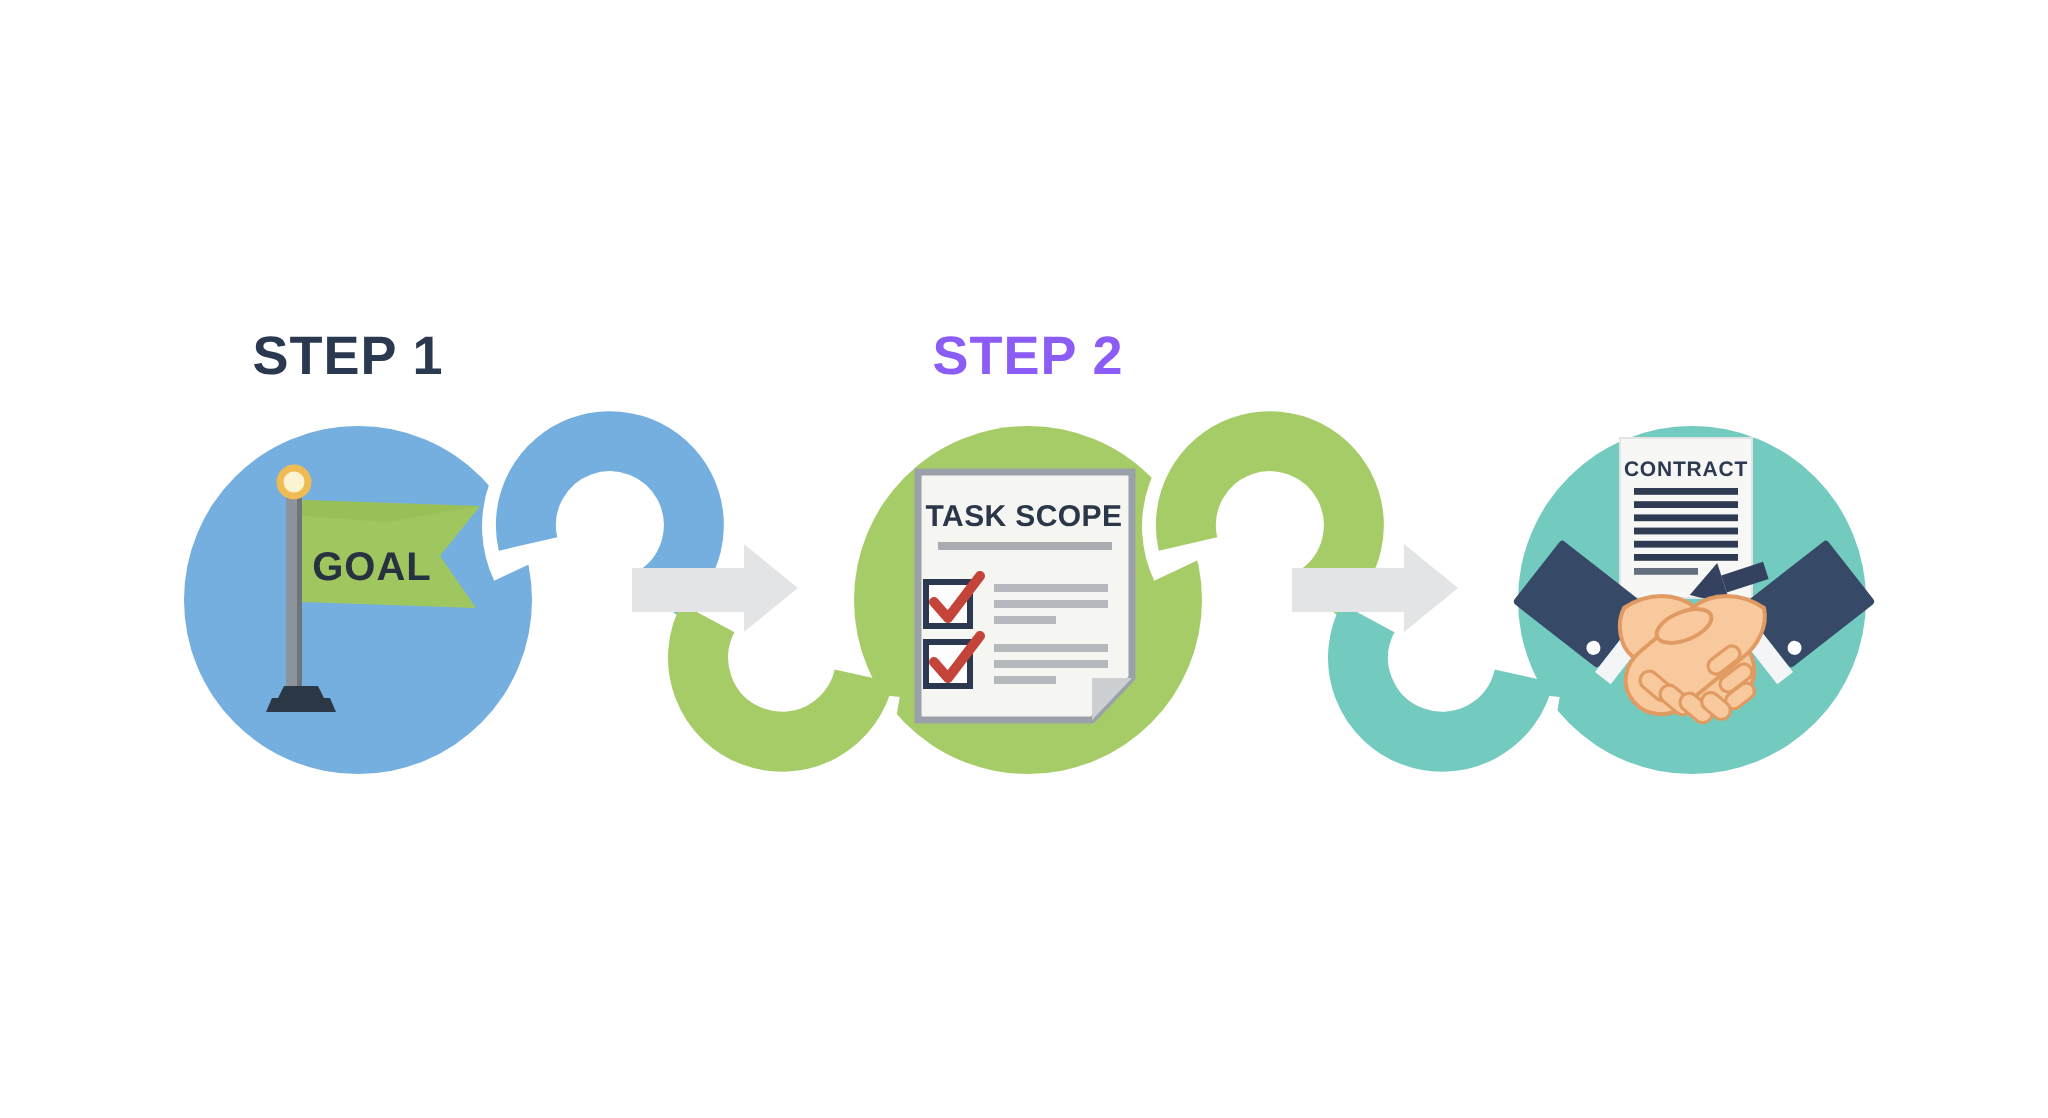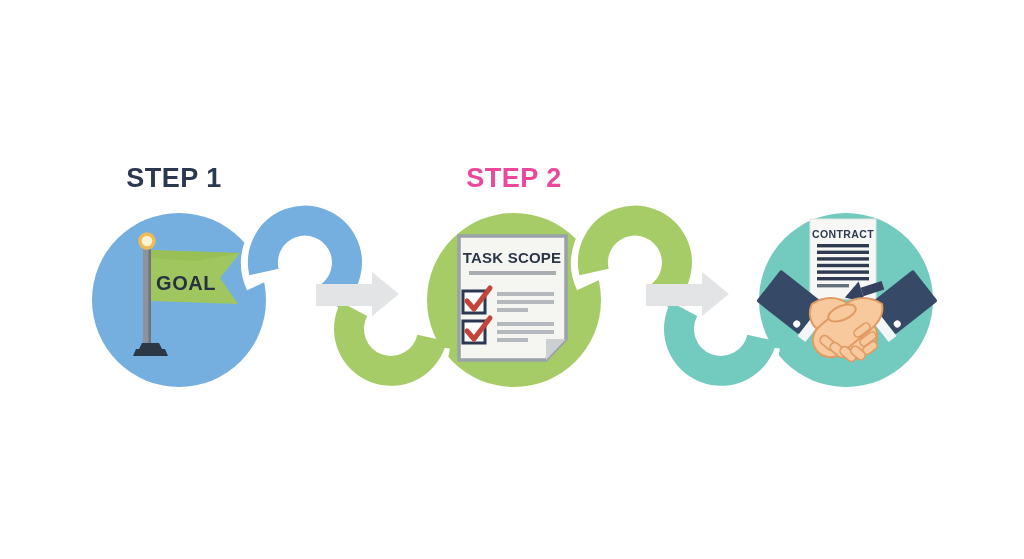--- a/index.html
+++ b/index.html
@@ -6,21 +6,21 @@
   .canvas {
     position:relative; width:1024px; height:559px; background:#ffffff;
     overflow:hidden; font-family:"Liberation Sans", sans-serif;
   }
   .canvas svg { position:absolute; left:0; top:0; }
   .step-label {
     position:absolute; top:163px; transform:translateX(-50%);
     font-size:27px; font-weight:bold; letter-spacing:0.5px;
     color:#2b3950; white-space:nowrap;
   }
-  .step-label.green { color:#ec4899;text-align:right; }
+  .step-label.green { color:#8b5cf6;text-align:right; }
   .lbl-1 { left:174px; }
   .lbl-2 { left:514px; }
   .lbl-3 { left:843px; }
   svg text {
     font-family:"Liberation Sans", sans-serif;
     font-weight:bold; fill:#27313f;
   }
   .goal-text { font-size:20px; letter-spacing:0.5px; }
   .doc-title { font-size:15px; letter-spacing:0.2px; fill:#2b3649; }
   .contract-title { font-size:10.5px; letter-spacing:0.4px; fill:#2e3a52; }

